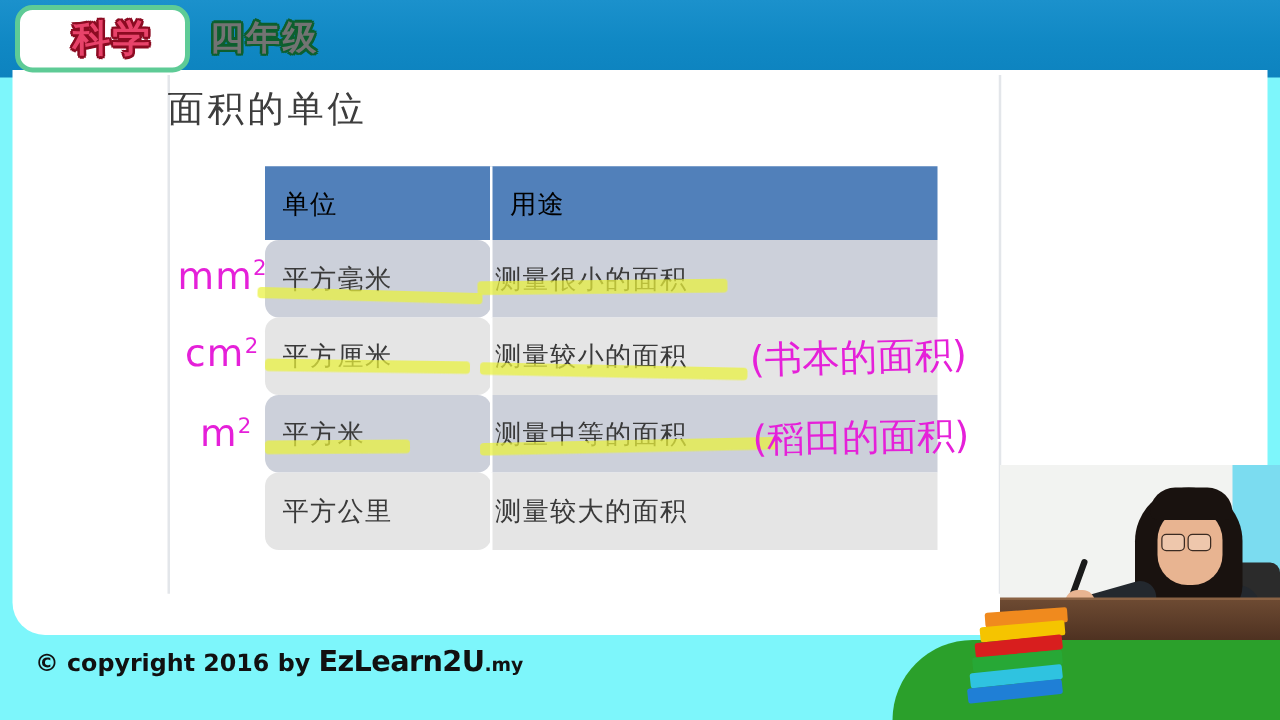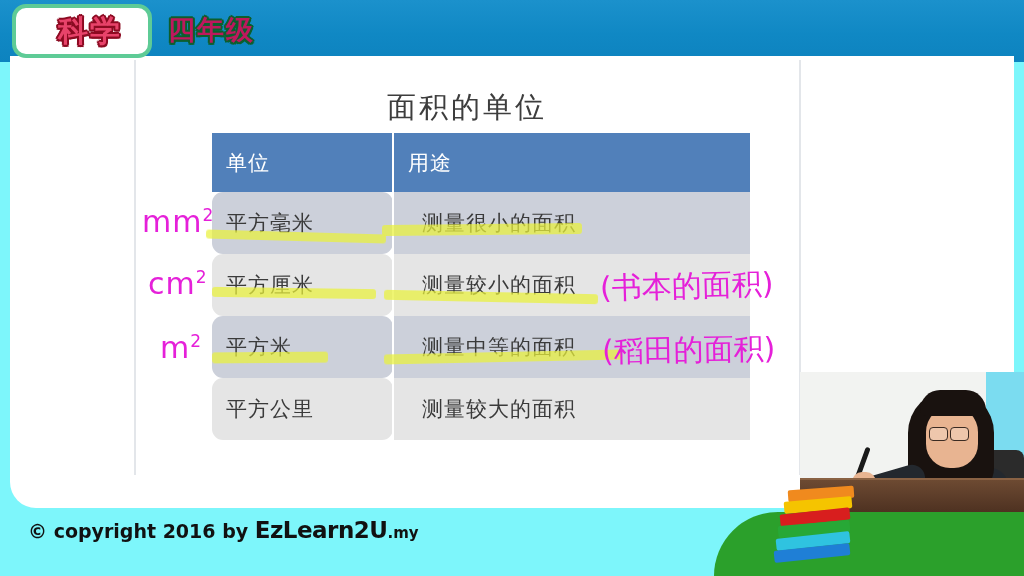--- a/index.html
+++ b/index.html
@@ -22,46 +22,46 @@
     border:4px solid #5ecb96;border-radius:14px;box-sizing:border-box;}
   .badge-text{position:absolute;left:12px;top:4px;width:156px;height:54px;
     display:flex;align-items:center;justify-content:center;
     font-family:"DejaVu Sans",sans-serif;font-weight:bold;font-size:30px;letter-spacing:2px;
     color:#e8436a;
     text-shadow:-1.5px -1.5px 0 #8c0b22,1.5px -1.5px 0 #8c0b22,-1.5px 1.5px 0 #8c0b22,
                 1.5px 1.5px 0 #8c0b22,0 2px 0 #8c0b22,2px 0 0 #8c0b22,-2px 0 0 #8c0b22,0 -2px 0 #8c0b22;
   }
   .grade-text{position:absolute;left:168px;top:10px;height:40px;display:flex;align-items:center;
     font-family:"DejaVu Sans",sans-serif;font-weight:bold;font-size:27px;letter-spacing:2px;
-    color:#be185d;
+    color:#737373;
     text-shadow:-1.5px -1.5px 0 #0d5f2e,1.5px -1.5px 0 #0d5f2e,-1.5px 1.5px 0 #0d5f2e,
                 1.5px 1.5px 0 #0d5f2e,0 2px 0 #0d5f2e,2px 0 0 #0d5f2e,-2px 0 0 #0d5f2e,0 -2px 0 #0d5f2e;}
 
   
   .vrule{position:absolute;width:2px;background:#e3e6ea;}
   .vrule.left{left:134px;top:60px;height:415px;}
   .vrule.right{left:799px;top:60px;height:415px;}
 
   
-  .slide-title{position:absolute;left:134px;top:88px;width:666px;text-align:center;
+  .slide-title{position:absolute;left:134px;top:68px;width:666px;
     font-family:"DejaVu Sans",sans-serif;font-size:29px;color:#3d3d3d;letter-spacing:3px;}
 
   
   .tbl{position:absolute;left:212px;top:133px;width:508px;border-collapse:collapse;
     table-layout:fixed;}
   .tbl td,.tbl th{padding:0;border:none;height:62px;vertical-align:middle;
     font-family:"DejaVu Sans",sans-serif;font-size:21px;color:#3a3a3a;letter-spacing:1px;}
-  .tbl th{height:59px;background:#5180ba;color:#ffffff;font-weight:normal;text-align:left;
+  .tbl th{height:59px;background:#5180ba;color:#000000;font-weight:normal;text-align:left;
     font-size:21px;letter-spacing:1px;}
   .col-a{width:166px;}
   .col-b{width:342px;}
   .tbl th.col-a{padding-left:14px;}
   .tbl th.col-b{padding-left:14px;border-left:2px solid #ffffff;}
   .tbl td.col-a{padding-left:14px;border-radius:11px;}
-  .tbl td.col-b{padding-left:28px;border-left:2px solid #ffffff;}
+  .tbl td.col-b{padding-left:2px;border-left:2px solid #ffffff;}
   tr.band-dark td{background:#ccd0da;}
   tr.band-light td{background:#e5e5e5;}
   tr.band-dark td.col-b,tr.band-light td.col-b{border-left-color:#ffffff;}
 
   
   .hl{position:absolute;background:#eaf23c;opacity:.72;border-radius:3px;
     filter:blur(.3px);}
 
   
   .ink{position:absolute;color:#e520d9;font-family:"DejaVu Sans",sans-serif;

